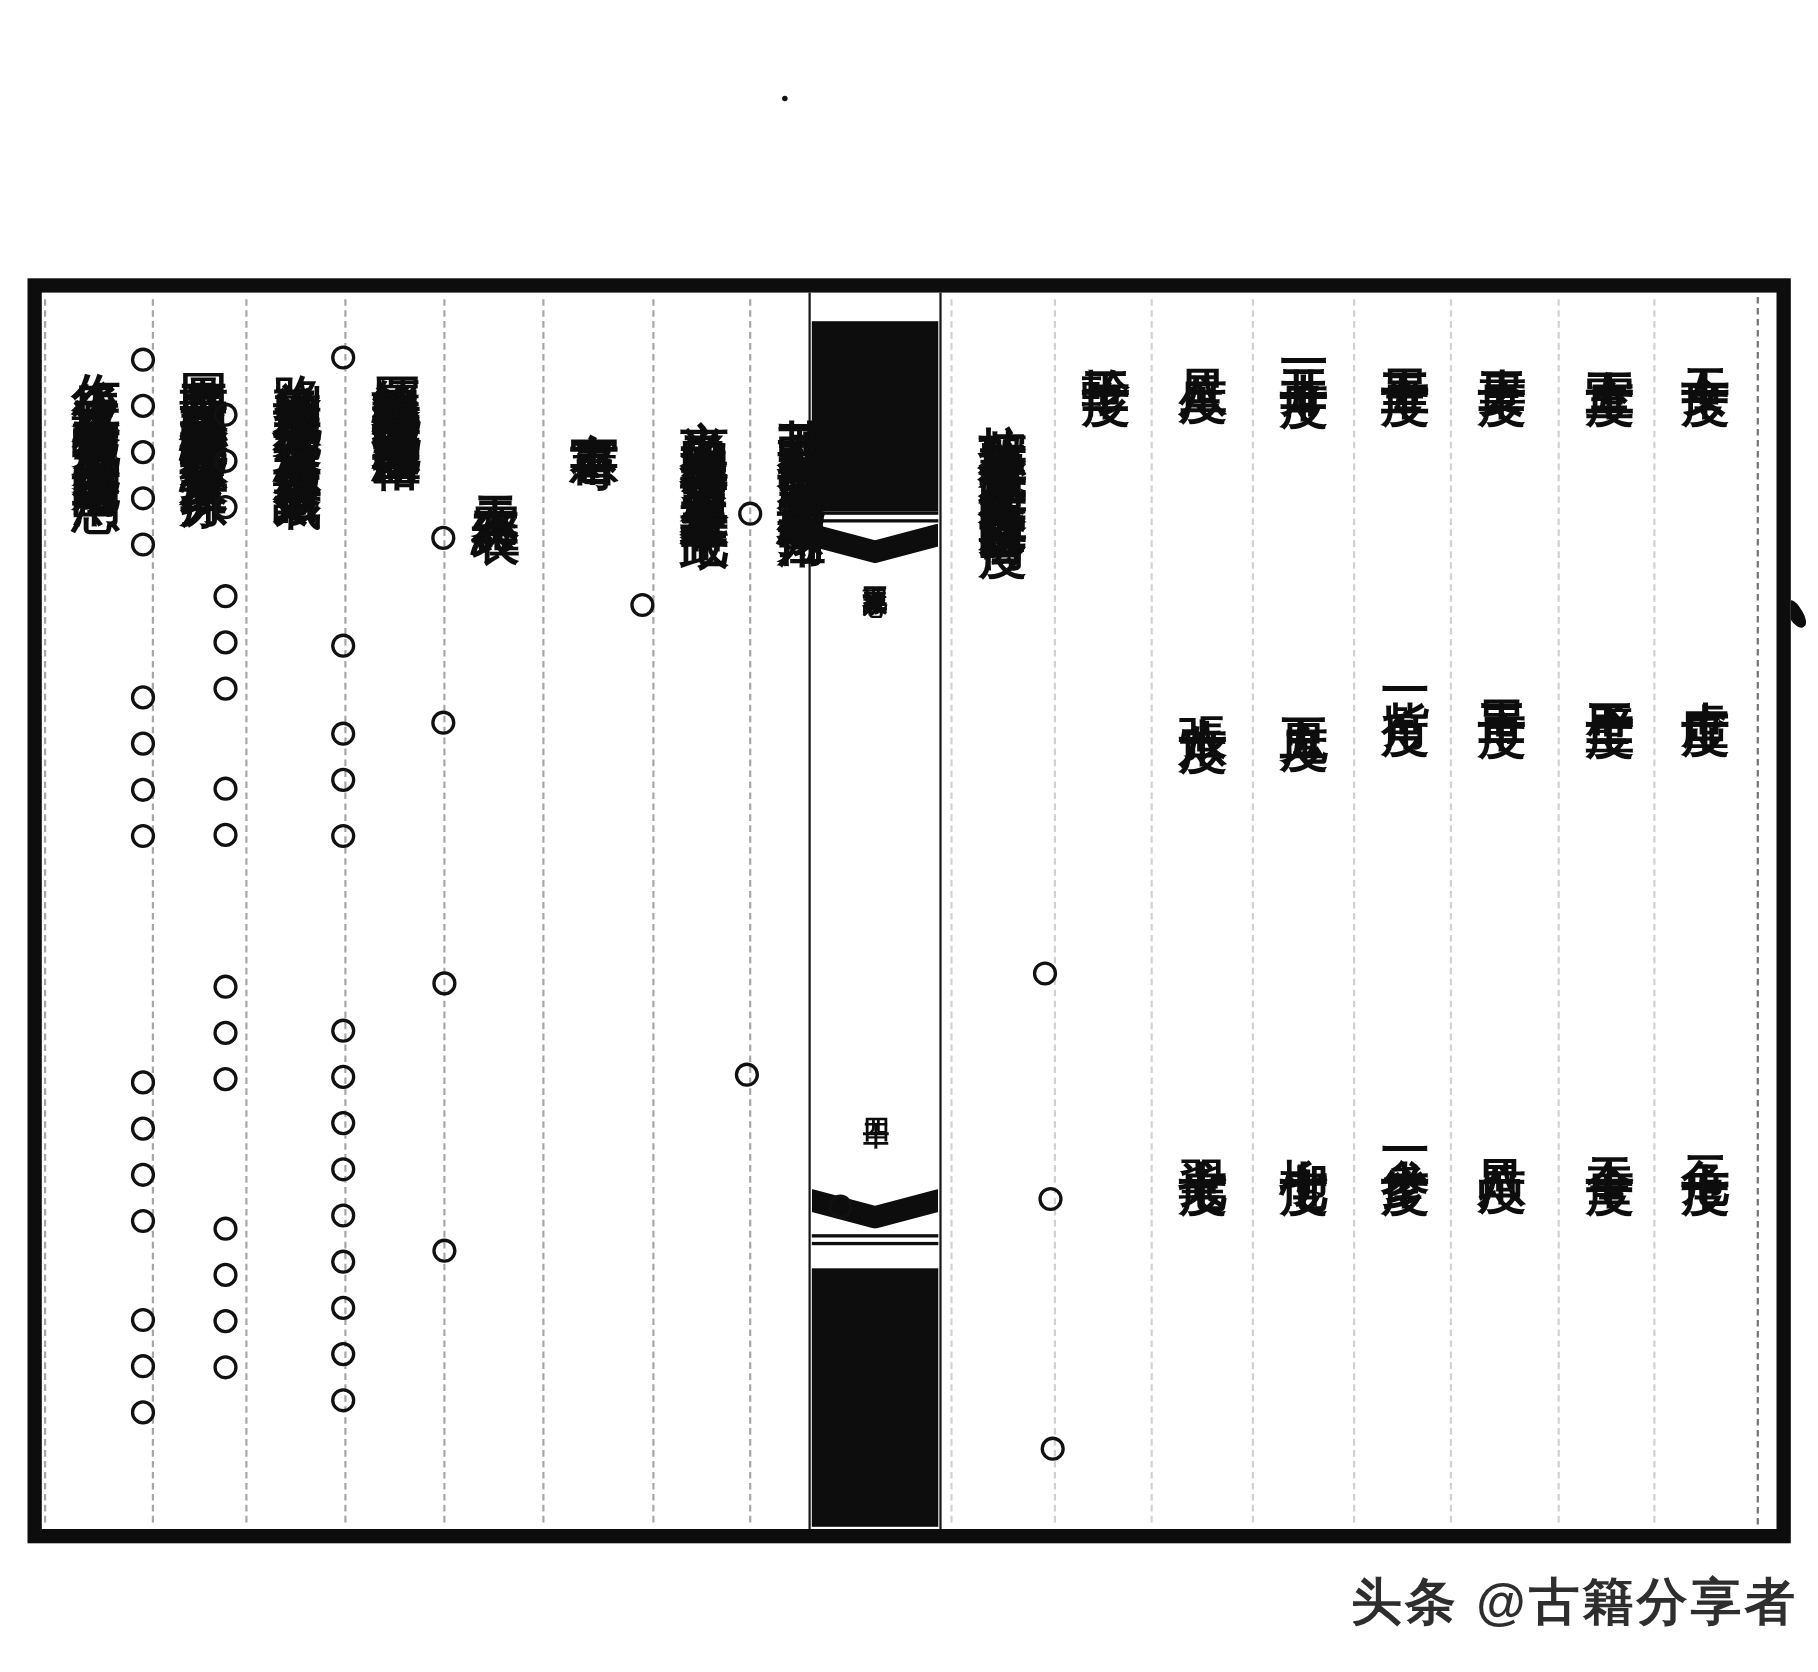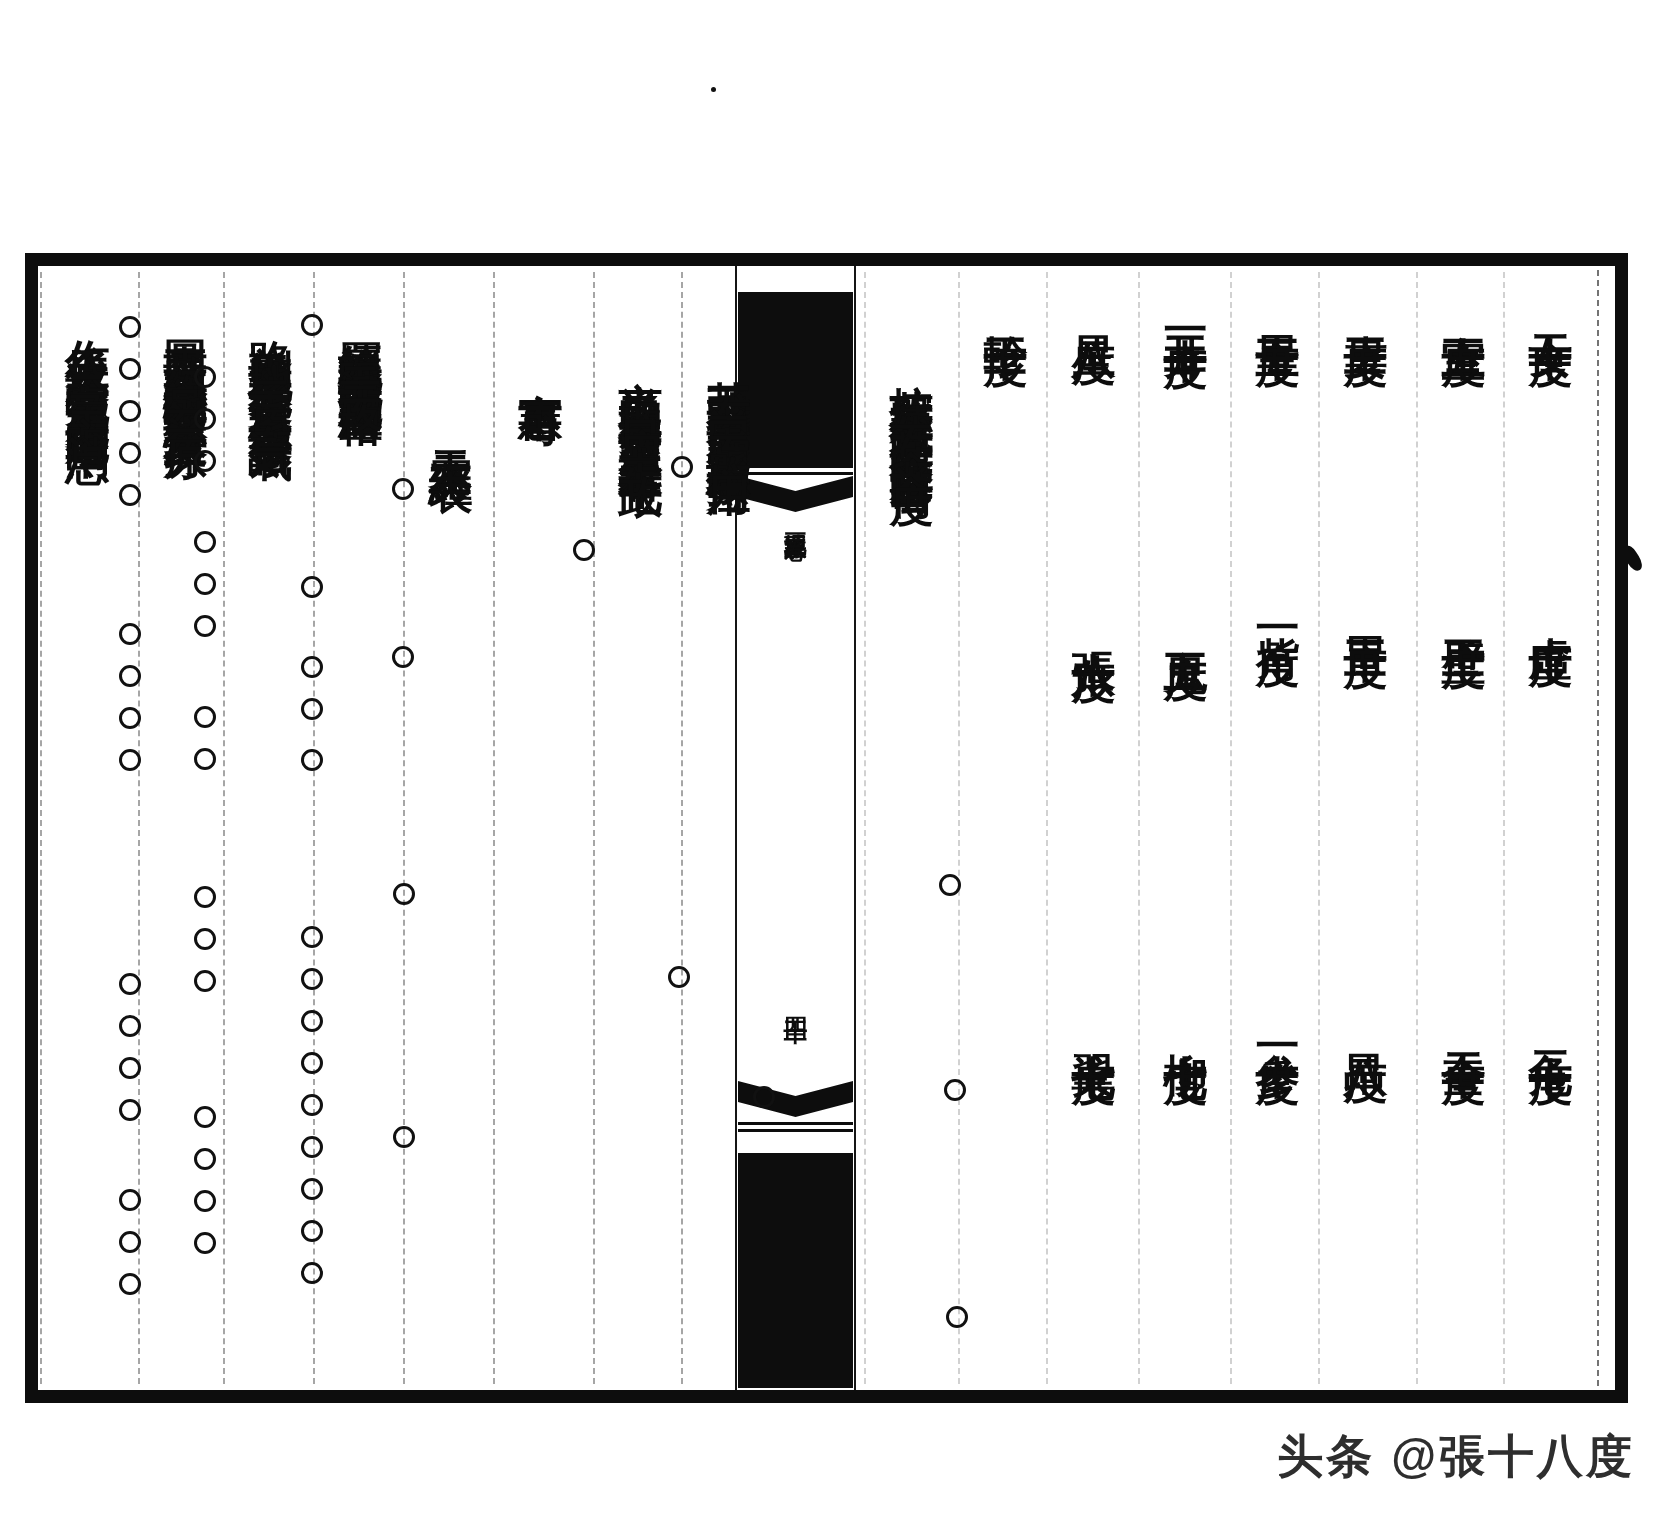--- a/index.html
+++ b/index.html
@@ -250,14 +250,14 @@
         </div>
         <div class="stack" style="left: 908px; top: 1040px;">
           <div class="ring"></div>
         </div>
         <div class="stack" style="left: 715px; top: 820px;">
           <div class="ring"></div>
         </div>
       </div>
   </div>
 
-  <div class="watermark">头条 @張十八度</div>
+  <div class="watermark">头条 @古籍分享者</div>
 </div>
 
 </body></html>

